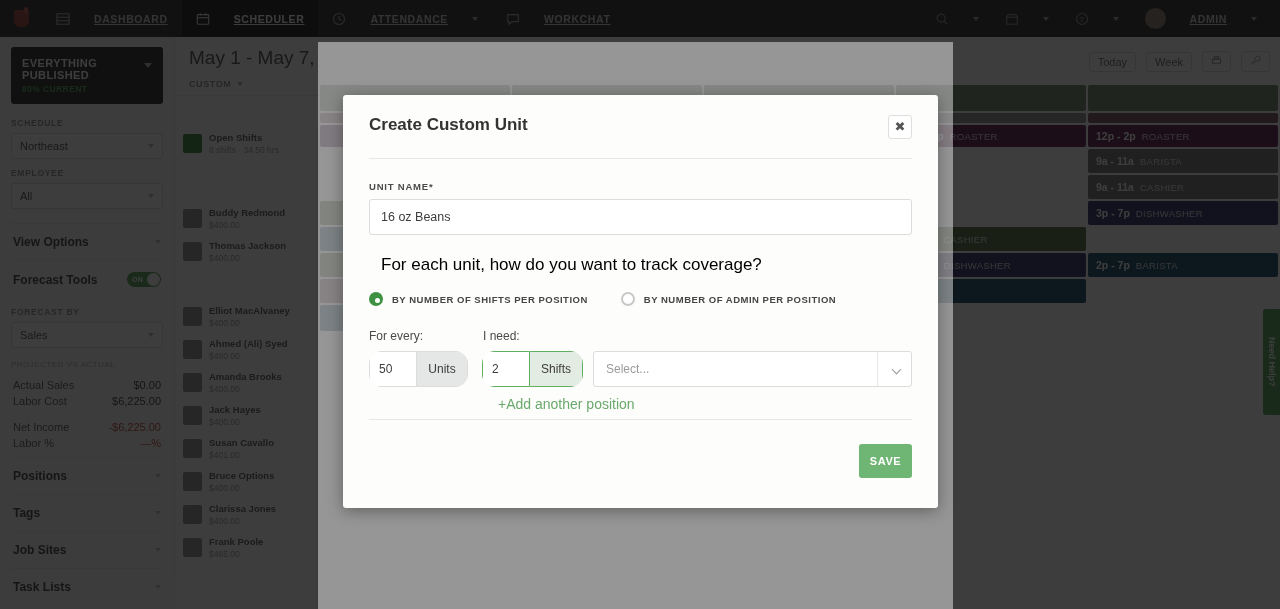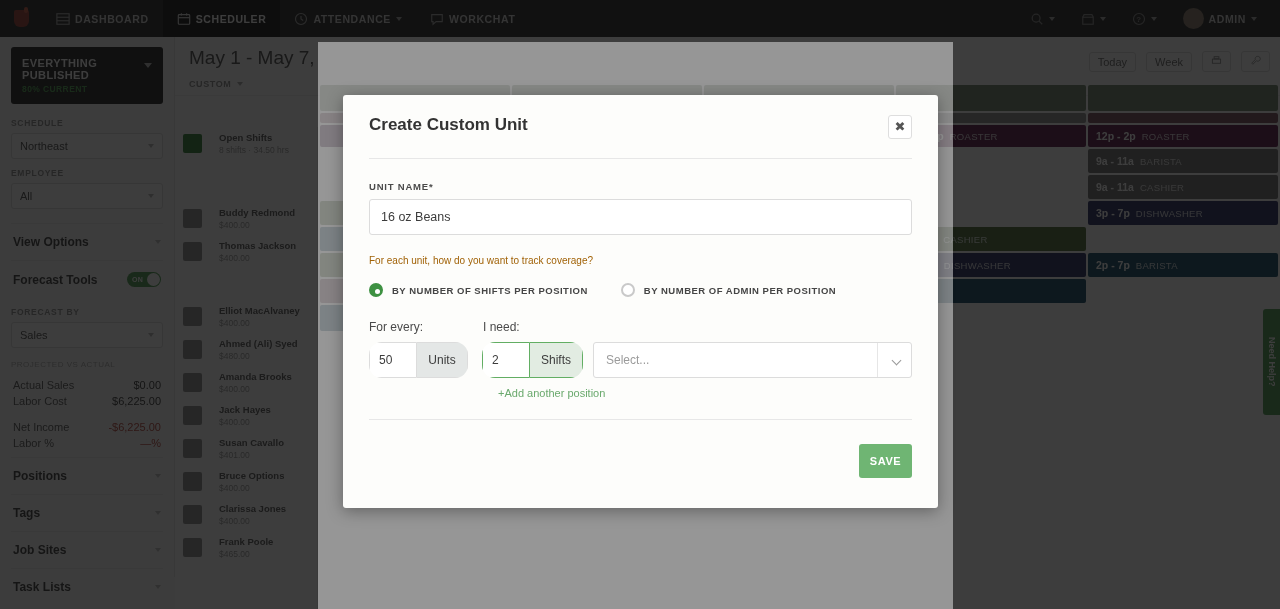--- a/index.html
+++ b/index.html
@@ -16,24 +16,25 @@
 
   
   .topnav {
     position: absolute; left: 0; top: 0; width: 1280px; height: 37px;
     background: #262626; display: flex; align-items: center;
   }
   .logo-box { width: 42px; height: 37px; display:flex; align-items:center; justify-content:center; }
   .logo-mark { width: 15px; height: 17px; background: #9b3b2e; border-radius: 2px 2px 6px 6px; position: relative; }
   .logo-mark:after { content:""; position:absolute; top:-3px; right:1px; width:4px; height:6px; background:#c8543f; border-radius:2px;}
   .nav-item {
-    display: flex; align-items: center; gap: 5px;
+    display: flex; align-items: center; gap: 24px;
     height: 37px; padding: 0 14px;
     color: #cfcfcf; font-size: 10.5px; font-weight: bold; letter-spacing: .6px;
     white-space: nowrap;
+    text-decoration: underline;
   }
   .nav-item.active { background: #121212; color: #fff; }
   .nav-ico { width: 14px; height: 14px; display:inline-block; opacity:.85; }
   .nav-spacer { flex: 1; }
   .nav-right { display:flex; align-items:center; gap: 4px; padding-right: 12px; }
   .nav-right .nav-item { padding: 0 11px; }
   .avatar-sm { width:21px; height:21px; border-radius:50%; background:#8a7a6a; }
   .caret { width:0;height:0;border-left:3.5px solid transparent;border-right:3.5px solid transparent;border-top:4px solid currentColor; opacity:.75;}
 
   
@@ -80,21 +81,21 @@
   .cal-head { padding: 10px 14px 4px; }
   .cal-date { font-size: 19px; color: #4a4a4a; }
   .cal-toolbar { position:absolute; right:10px; top:14px; display:flex; align-items:center; gap:10px;
      font-size:11px; color:#666; }
   .tb-btn { padding: 3px 8px; border:1px solid #dcdcdc; border-radius:3px; background:#fff; }
   .custom-row { display:flex; align-items:center; gap:6px; padding: 6px 14px;
     font-size: 9px; letter-spacing:.6px; color:#8a8a8a; font-weight:bold; border-bottom:1px solid #ededed;}
 
   
   .emp-col { position:absolute; left:0; top:90px; width:143px; bottom:0; border-right:1px solid #e8e8e8; }
-  .emp-item { display:flex; align-items:center; gap:17px; padding:7px 8px; height:33px; }
+  .emp-item { display:flex; align-items:center; gap:7px; padding:7px 8px; height:33px; }
   .emp-av { width:19px; height:19px; border-radius:2px; background:#8d8d8d; flex:none; }
   .emp-av.green { background:#2f7d32; }
   .emp-txt { font-size:9.5px; color:#555; line-height:1.25; overflow:hidden; }
   .emp-txt b { display:block; font-weight:600; }
   .emp-txt span { color:#9a9a9a; font-size:8.5px; }
 
   
   .grid { position:absolute; left:143px; top:48px; right:0; bottom:0; }
   .gridrow { display:flex; gap:2px; padding: 0 2px 2px; }
   .cell { flex:1 1 0; min-width:0; }
@@ -134,21 +135,21 @@
     border-radius:3px; color:#555; font-size:13px; line-height:21px; text-align:center;
     cursor:pointer;
   }
   .hr { border-top:1px solid #e7e7e7; margin: 19px 0 0; }
   .field-label { font-size:9.5px; font-weight:bold; letter-spacing:.8px; color:#4a4a4a; margin: 22px 0 7px; }
   .txt-input {
     width: 100%; height: 36px; border:1px solid #dcdcdc; border-radius:3px;
     background:#fff; padding: 0 11px; font-size:12.5px; color:#3c3c3c;
     font-family:"Liberation Sans",sans-serif;
   }
-  .q-text { font-size: 10px; color:#a16207; margin: 20px 0 0; }
+  .q-text { font-size: 17px; color:#000000; margin: 20px 12px 0; }
   .radios { display:flex; align-items:flex-start; gap: 33px; margin-top: 17px; }
   .radio { display:flex; align-items:center; gap: 9px; font-size:9.5px;
     font-weight:bold; letter-spacing:.5px; color:#454545; cursor:pointer; }
   .rdot { width:14px; height:14px; border-radius:50%; border:2px solid #c9c9c9; background:#fff; flex:none; }
   .rdot.on { border-color:#3e9142; background:#3e9142; position:relative; }
   .rdot.on:after { content:""; position:absolute; left:3.5px; top:3.5px; width:5px; height:5px;
     border-radius:50%; background:#fff; }
   .sub-label { font-size:12px; color:#4a4a4a; }
   .row-labels { display:flex; margin-top: 23px; }
   .row-labels .a { width: 114px; }
@@ -169,21 +170,21 @@
   .gap { width: 14px; }
   .select-box {
     flex:1; height:36px; border:1px solid #dcdcdc; border-radius:3px; background:#fff;
     display:flex; align-items:center; position:relative; padding: 0 12px;
     font-size:12px; color:#9b9b9b;
   }
   .select-box .divider { position:absolute; right:33px; top:0; bottom:0; width:1px; background:#e6e6e6; }
   .select-box .chev { position:absolute; right:11px; top:14px;
     width:7px; height:7px; border-right:1.6px solid #999; border-bottom:1.6px solid #999;
     transform: rotate(45deg); }
-  .addpos { color:#6aa96d; font-size:11px; margin: 9px 0 0 129px; cursor:pointer; }
+  .addpos { color:#6aa96d; font-size:14px; margin: 9px 0 0 129px; cursor:pointer; }
   .modal-foot-hr { border-top:1px solid #e7e7e7; position:absolute; left:26px; right:26px; bottom:88px; }
   .save-btn {
     position:absolute; right:26px; bottom:30px;
     background:#6fb573; color:#fff; border:none; border-radius:3px;
     width: 53px; height: 34px; font-size:11px; font-weight:bold; letter-spacing:.6px;
     cursor:pointer; font-family:"Liberation Sans",sans-serif;
   }
 </style>
 </head>
 <body>

